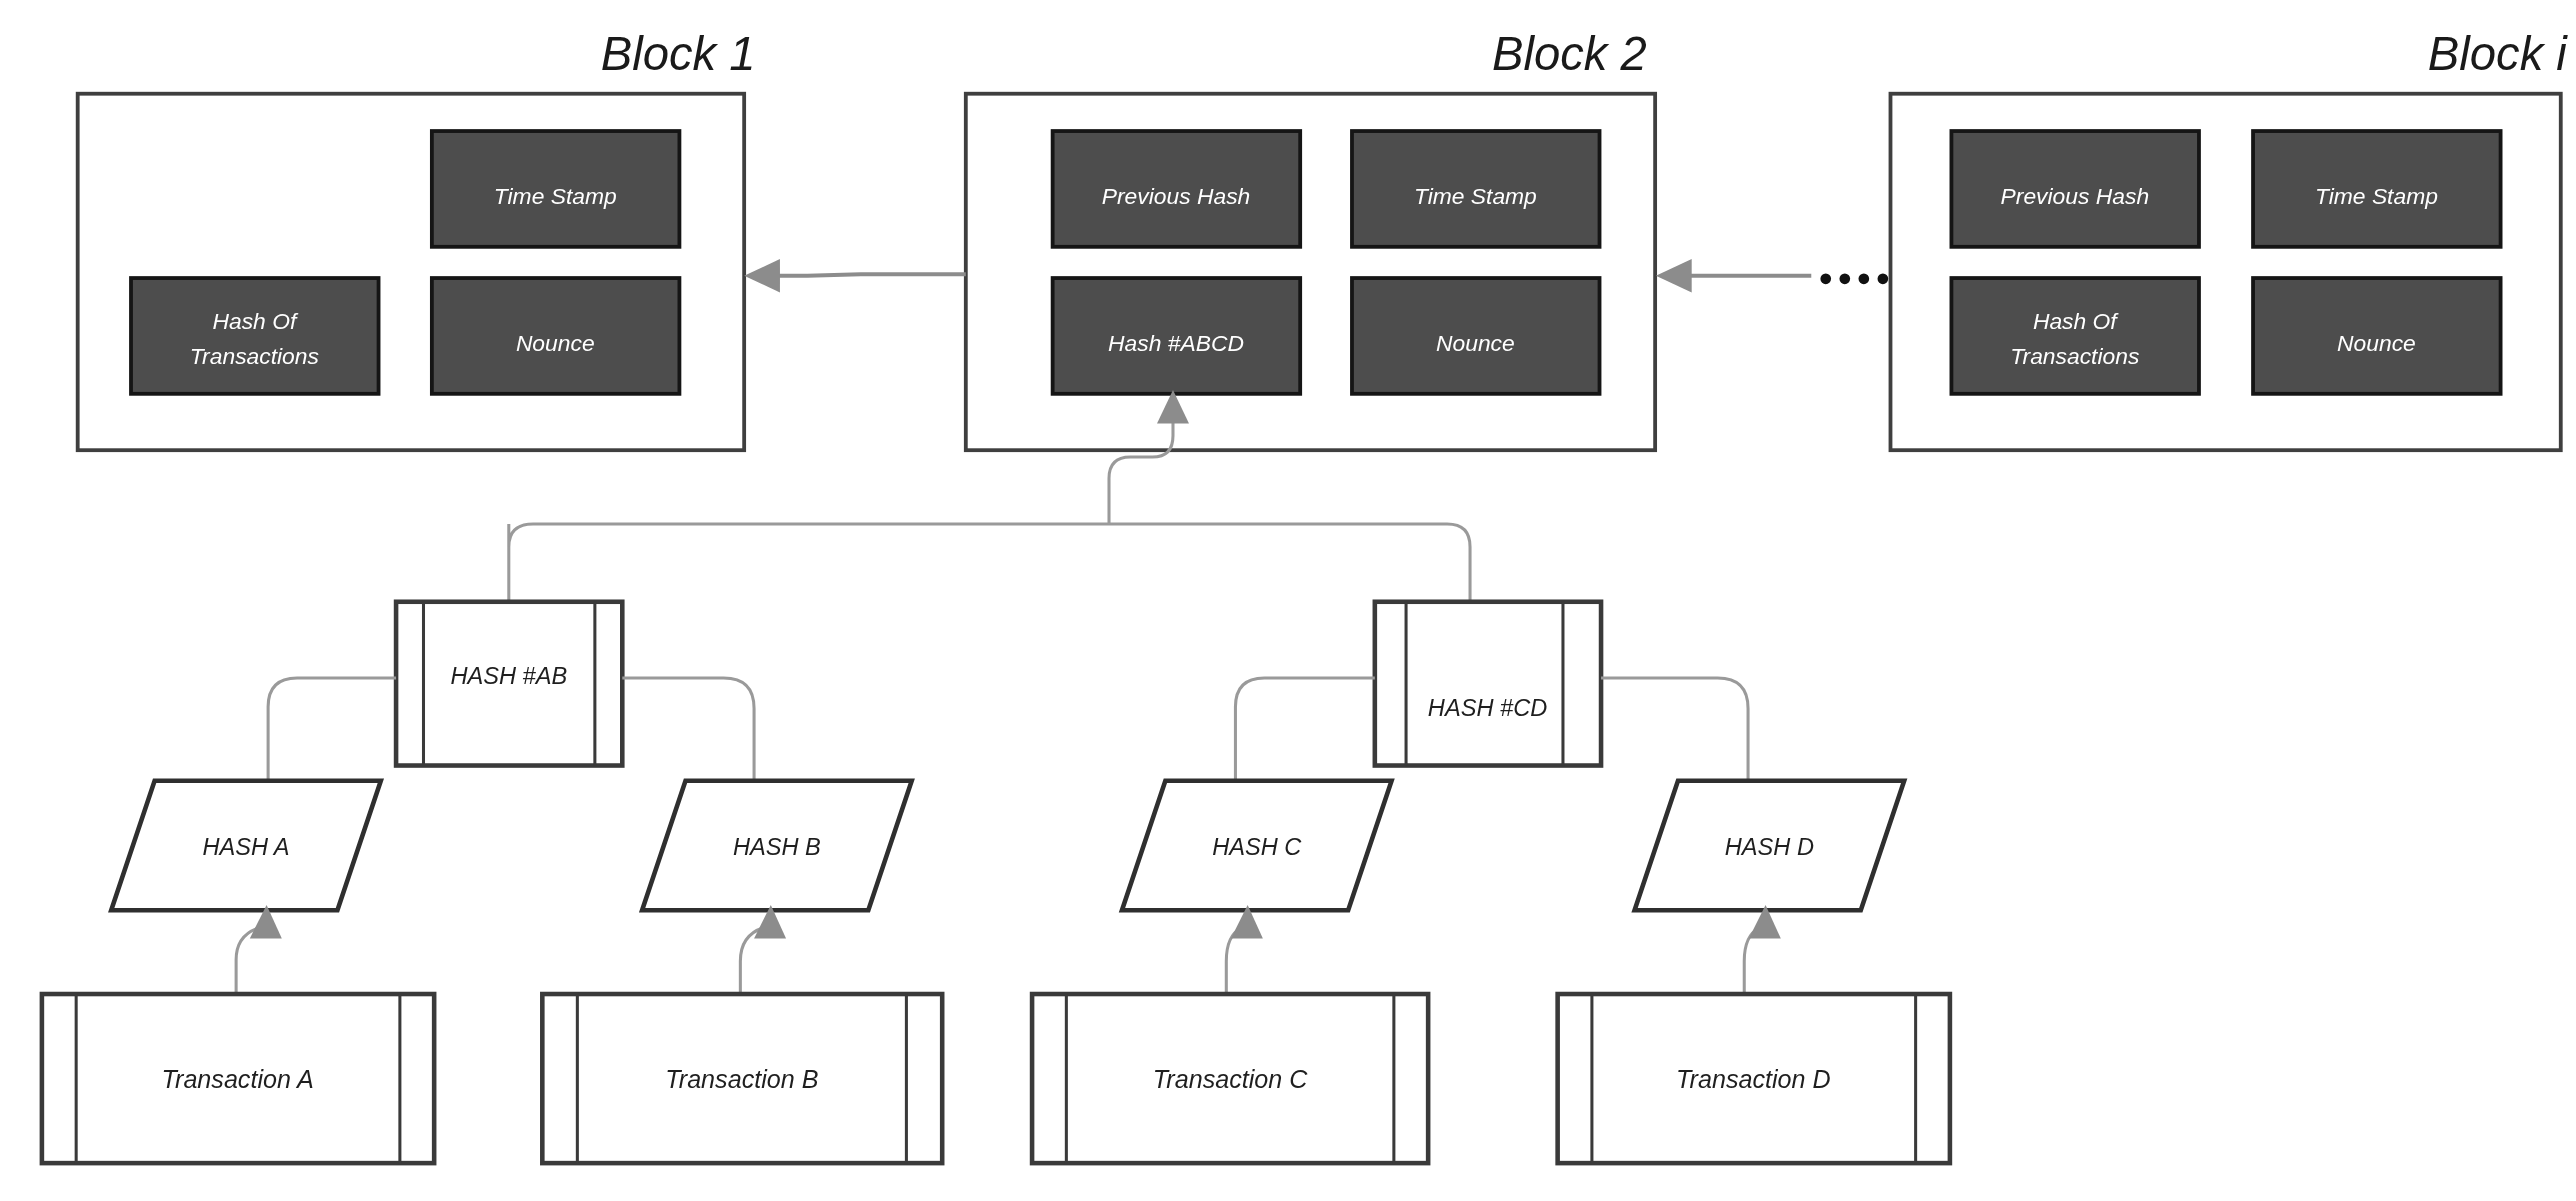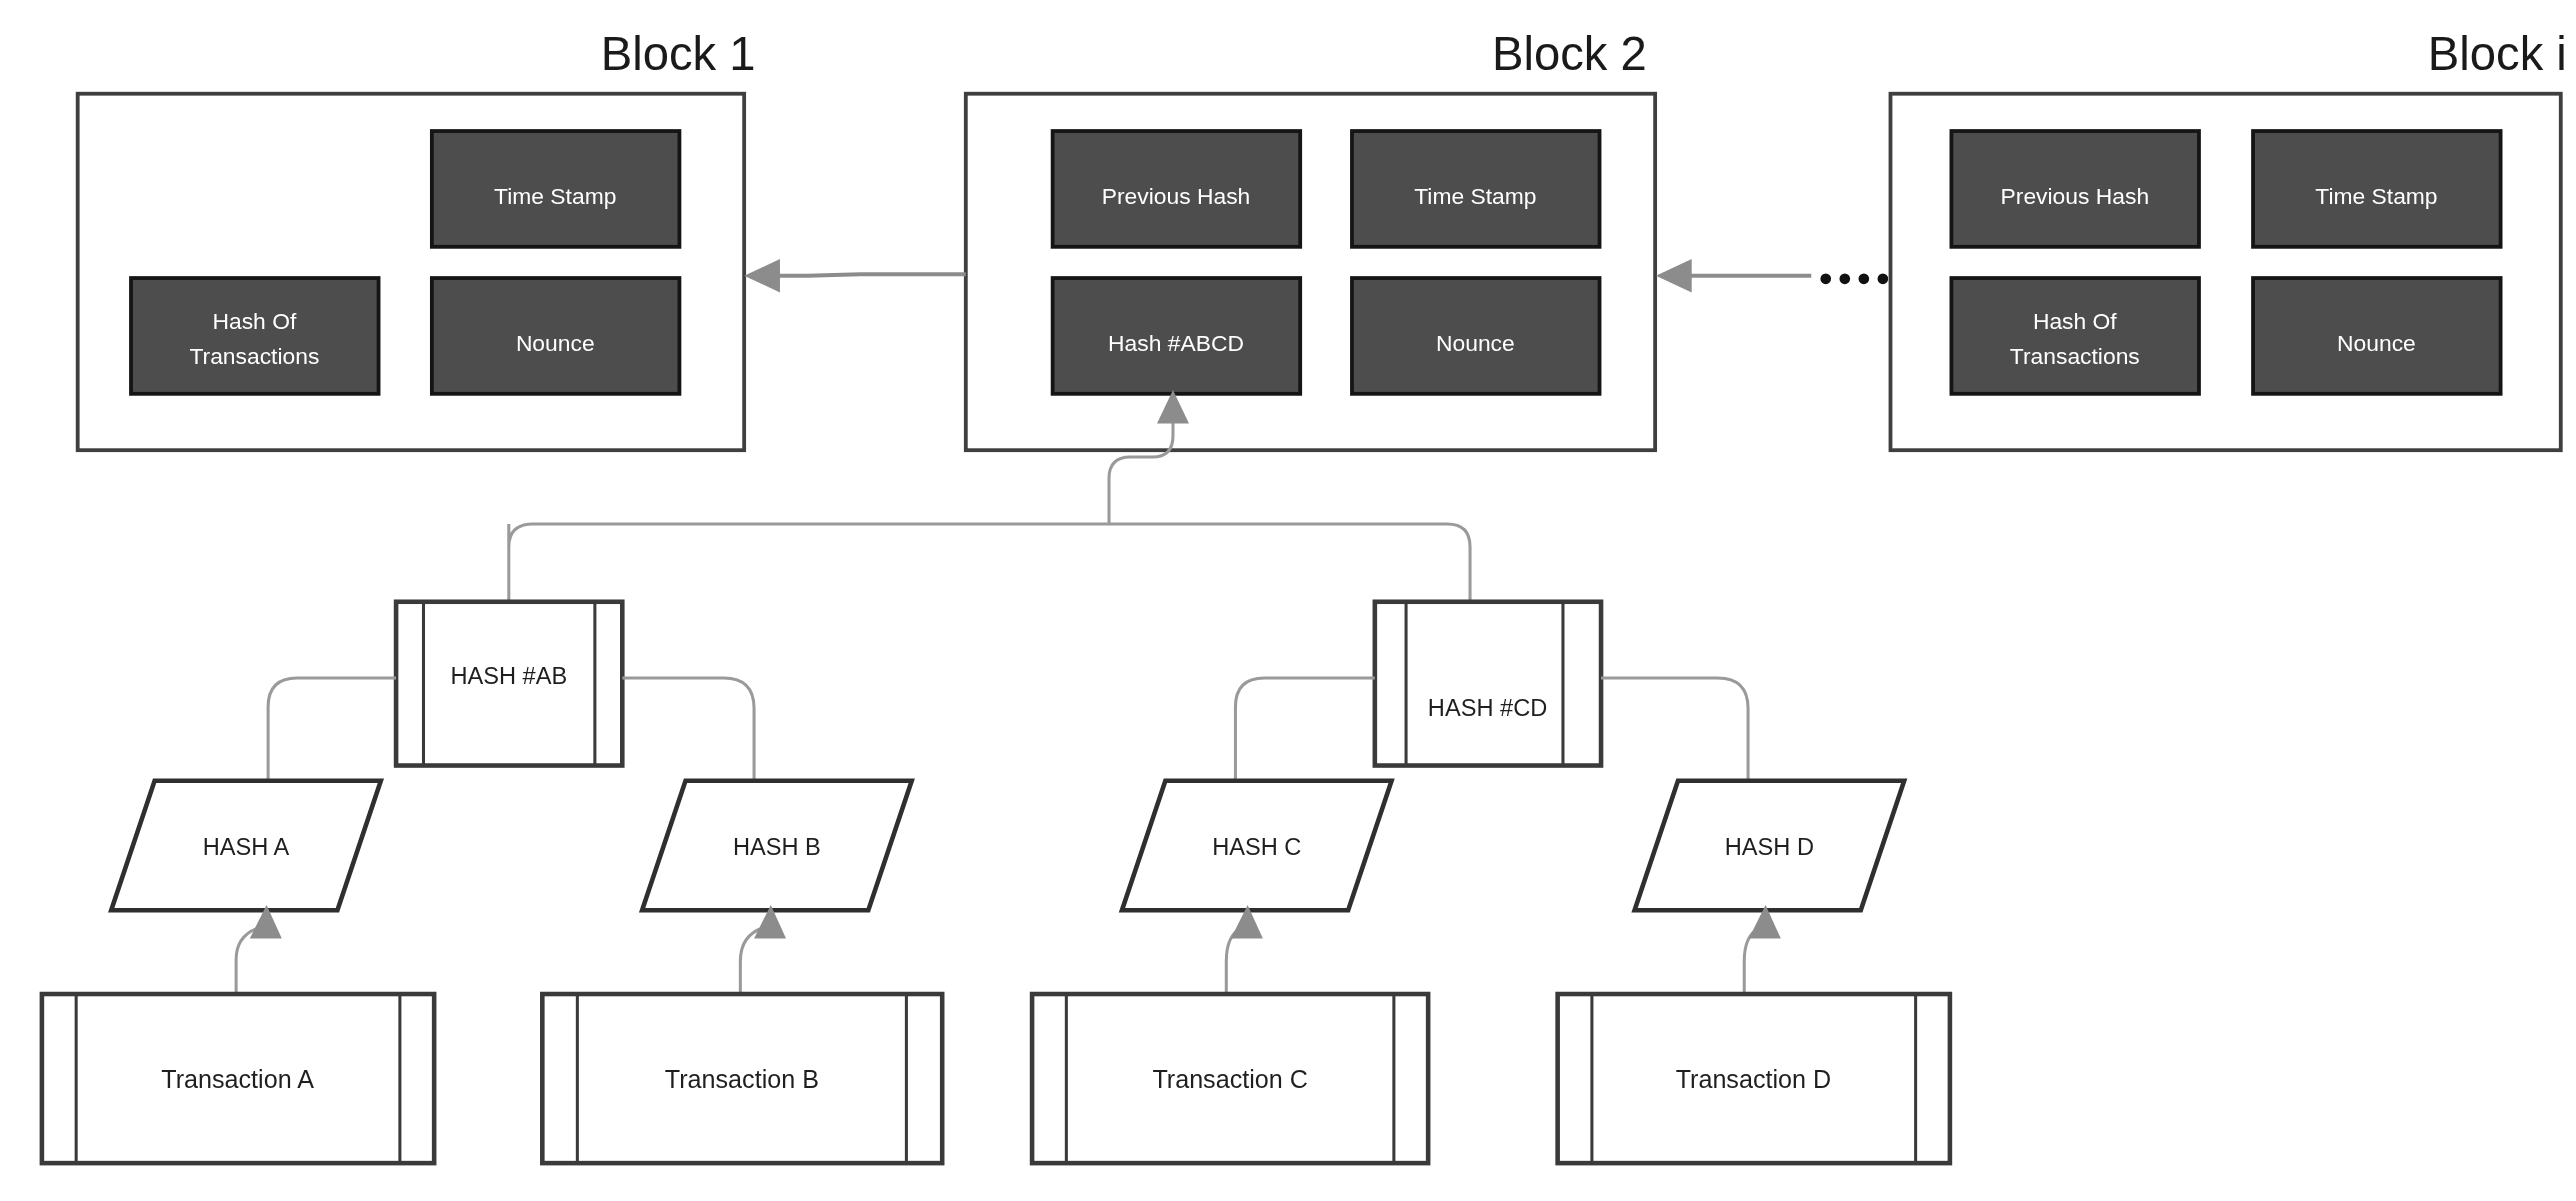--- a/index.html
+++ b/index.html
@@ -9,20 +9,21 @@
   }
   body {
     font-family: "Liberation Sans", sans-serif;
   }
   #canvas {
     position: relative;
     width: 2576px;
     height: 1202px;
     background: #ffffff;
     overflow: hidden;
+    font-style: italic;
   }
   svg.diagram {
     position: absolute;
     top: 0;
     left: 0;
     width: 2576px;
     height: 1202px;
   }
   .block-title {
     font-family: "Liberation Sans", sans-serif;

